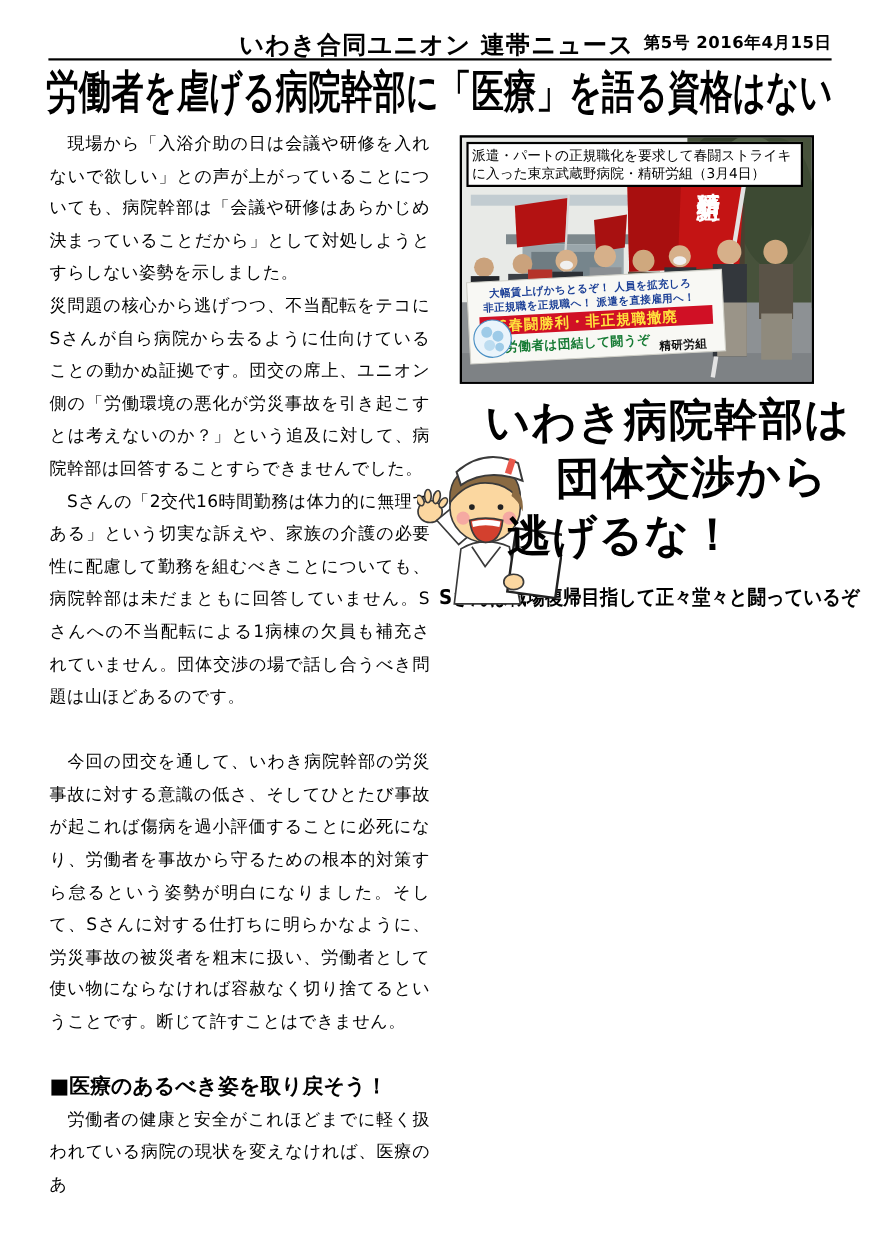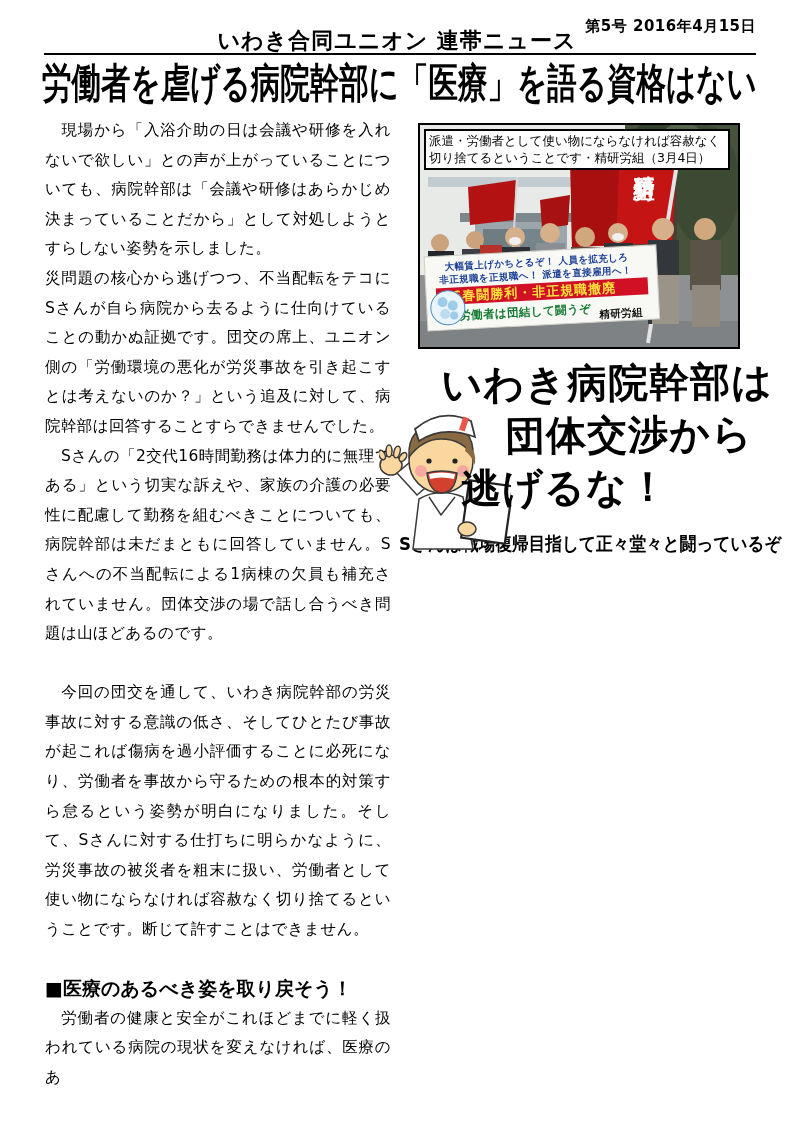--- a/index.html
+++ b/index.html
@@ -5,21 +5,21 @@
   html,body{margin:0;padding:0;}
   body{
     width:794px;height:1123px;background:#ffffff;position:relative;
     font-family:"DejaVu Sans",sans-serif;color:#000;overflow:hidden;
   }
   .masthead{
     position:absolute;top:26px;left:0;right:0;text-align:center;
     font-size:22px;font-weight:bold;letter-spacing:1px;
   }
   .issue-date{
-    position:absolute;top:17px;right:38px;font-size:15px;font-weight:bold;letter-spacing:.5px;
+    position:absolute;top:30px;right:38px;font-size:15px;font-weight:bold;letter-spacing:.5px;
   }
   .header-rule{
     position:absolute;top:53px;left:44px;width:712px;border-top:2px solid #000;height:0;
   }
   .headline{
     position:absolute;top:56px;left:42px;width:712px;
     font-size:41px;font-weight:900;white-space:nowrap;
     transform:scaleX(.72);transform-origin:0 50%;
     letter-spacing:0px;
   }
@@ -144,21 +144,21 @@
         <text x="22" y="171" font-size="13" font-weight="bold" fill="#ffe23c" letter-spacing="1">16春闘勝利・非正規職撤廃</text>
         <text x="38" y="190" font-size="11.5" font-weight="bold" fill="#157a33">労働者は団結して闘うぞ</text>
         <text x="178" y="196" font-size="10.5" font-weight="bold" fill="#111">精研労組</text>
         <circle cx="27" cy="178" r="17" fill="#eaf4fb" stroke="#4a90c4"></circle>
         <circle cx="22" cy="172" r="5" fill="#9ecbe8"></circle>
           <circle cx="32" cy="176" r="5" fill="#9ecbe8"></circle>
         <circle cx="24" cy="184" r="5" fill="#bcdcf0"></circle>
           <circle cx="33" cy="186" r="4" fill="#9ecbe8"></circle>
       </g>
     </svg>
-    <div class="photo-caption">派遣・労働者として使い物にならなければ容赦なく切り捨てるということです・精研労組（3月4日）</div>
+    <div class="photo-caption">派遣・パートの正規職化を要求して春闘ストライキに入った東京武蔵野病院・精研労組（3月4日）</div>
   </div>
 
 
   <div class="slogan-block">
     <svg class="nurse" viewBox="0 0 132 152">
 
       <g fill="#fbd7a0" stroke="#3a3a3a" stroke-width="1.5">
         <ellipse cx="12" cy="66" rx="11" ry="10"></ellipse>
         <ellipse cx="3" cy="56" rx="3" ry="5" transform="rotate(-25 3 56)"></ellipse>
         <ellipse cx="10" cy="52" rx="3" ry="6"></ellipse>

